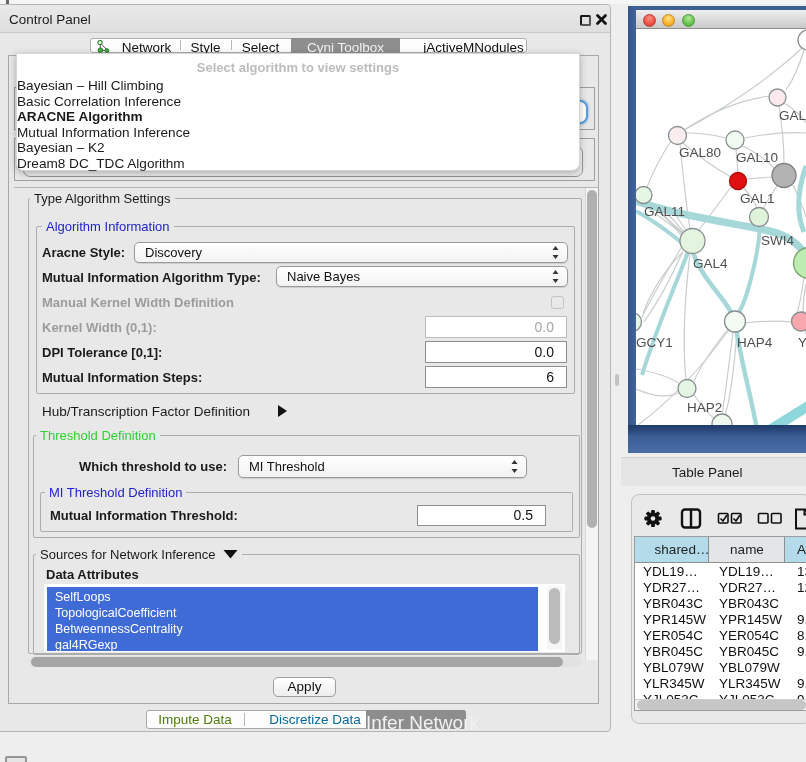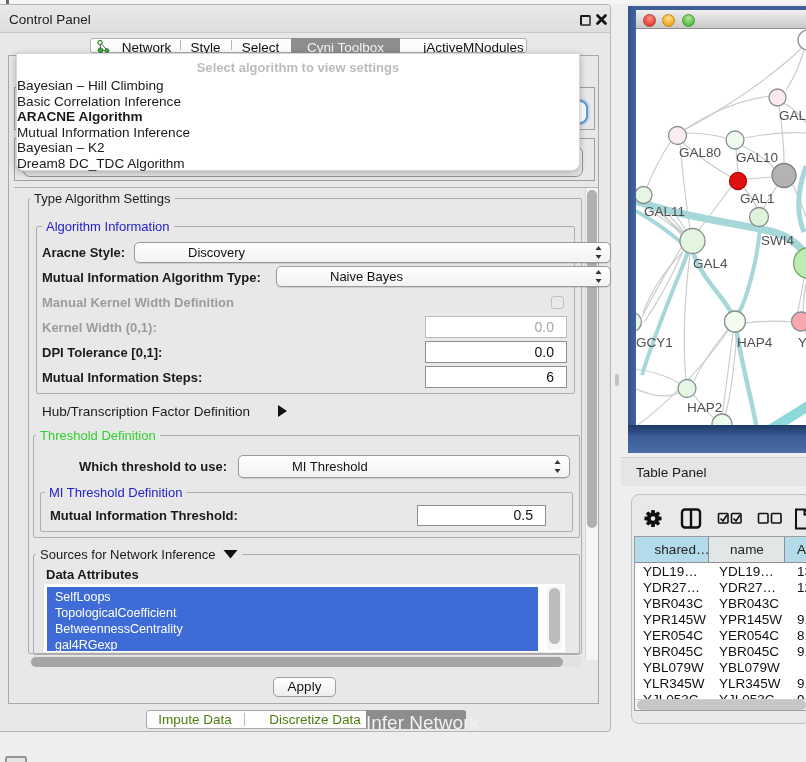--- a/index.html
+++ b/index.html
@@ -1,20 +1,20 @@
 <!DOCTYPE html>
 <html><head>
 <meta charset="utf-8">
 <style>
   html,body{margin:0;padding:0}
   body{width:806px;height:762px;background:#eeeeee;font-family:"Liberation Sans",sans-serif;position:relative;overflow:hidden}
   .abs{position:absolute}
   .lbl{position:absolute;font-size:13px;font-weight:bold;color:#1a1a1a;white-space:nowrap}
   .dis{color:#9c9c9c}
-  .combo{position:absolute;border:1px solid #9a9a9a;border-radius:5px;background:linear-gradient(#ffffff,#f2f2f2);box-shadow:0 1px 1px rgba(0,0,0,0.12);font-size:13px;color:#111;padding-left:43px;}
+  .combo{position:absolute;border:1px solid #9a9a9a;border-radius:5px;background:linear-gradient(#ffffff,#f2f2f2);box-shadow:0 1px 1px rgba(0,0,0,0.12);font-size:13px;color:#111;}
   .combo .ar{position:absolute;right:7px;top:0;bottom:0;width:9px}
   .fld{position:absolute;background:#fff;border:1px solid #8f8f8f;font-size:14px;color:#111;text-align:right;box-sizing:border-box;padding-right:12px}
   .gtit{position:absolute;background:#e8e8e8;padding:0 4px;font-size:13px;white-space:nowrap;z-index:3}
   .grp{position:absolute;border:1px solid #adadad;border-radius:2px}
 </style>
 </head>
 <body>
 
 <div class="abs" style="left:0;top:0;width:806px;height:4px;background:#f5f5f5"></div>
 
@@ -119,21 +119,21 @@
 <div class="abs" style="left:55px;top:589px;font-size:12.5px;color:#fff;line-height:16px">SelfLoops<br>TopologicalCoefficient<br>BetweennessCentrality<br>gal4RGexp</div>
 <div class="abs" style="left:547px;top:586px;width:15px;height:64px;background:#f6f6f6"></div>
 <div class="abs" style="left:549px;top:588px;width:11px;height:56px;background:#bcbcbc;border-radius:6px"></div>
 
 <div class="abs" style="left:273px;top:677px;width:63px;height:20px;background:linear-gradient(#ffffff,#ededed);border:1px solid #9e9e9e;border-radius:5px;box-sizing:border-box;text-align:center;font-size:13.5px;color:#111;line-height:18px">Apply</div>
 
 <div class="abs" style="left:146px;top:710px;width:320px;height:19px;background:#fdfdfd;border:1px solid #a8a8a8;border-radius:3px;box-sizing:border-box"></div>
 <div class="abs" style="left:366px;top:710px;width:100px;height:19px;background:#8d8d8d;border-radius:0 3px 3px 0"></div>
 <div class="abs" style="left:244px;top:713px;width:1px;height:13px;background:#b9b9b9"></div>
 <div class="abs" style="left:146px;top:712px;width:98px;text-align:center;font-size:13.5px;color:#4d7c0f">Impute Data</div>
-<div class="abs" style="left:244px;top:712px;width:142px;text-align:center;font-size:13.5px;color:#4d7c0f">Discretize Data</div>
+<div class="abs" style="left:244px;top:712px;width:142px;text-align:center;font-size:13.5px;color:#0369a1">Discretize Data</div>
 <div class="abs" style="left:366px;top:712px;width:120px;text-align:left;font-size:19px;color:#f2f2f2">Infer Network</div>
 
 <div class="abs" style="left:16px;top:53px;width:564px;height:118px;background:#ffffff;border:1px solid #d6d6d6;box-sizing:border-box;border-radius:0 0 8px 8px;box-shadow:0 2px 7px rgba(0,0,0,0.28);z-index:10"></div>
 <div class="abs" style="left:16px;top:60px;width:564px;text-align:center;font-size:13px;font-weight:bold;color:#bcbcbc;z-index:11">Select algorithm to view settings</div>
 <div class="abs" style="left:17px;top:78px;font-size:13.6px;color:#1a1a1a;line-height:15.6px;z-index:11">Bayesian – Hill Climbing<br>Basic Correlation Inference<br><b>ARACNE Algorithm</b><br>Mutual Information Inference<br>Bayesian – K2<br>Dream8 DC_TDC Algorithm</div>
 
 <div class="abs" style="left:5px;top:755.5px;width:18px;height:10px;background:#e4e4e4;border:2px solid #949494;border-radius:2px"></div>
 
 <div class="abs" style="left:614.5px;top:374px;width:4px;height:12px;background:#c2c2c2;border-radius:2px"></div>
 
@@ -225,21 +225,21 @@
     <text x="57" y="239">GAL4</text>
     <text x="0" y="318">GCY1</text>
     <text x="101" y="318">HAP4</text>
     <text x="162" y="318">Y</text>
     <text x="51" y="383">HAP2</text>
   </g>
 </svg>
 </div>
 
 <div class="abs" style="left:621px;top:457px;width:185px;height:29px;background:#e5e5e5;border-top:1px solid #d2d2d2;box-sizing:border-box"></div>
-<div class="abs" style="left:636px;top:465px;font-size:13.5px;color:#1b1b1b">Table Panel</div>
+<div class="abs" style="left:672px;top:465px;font-size:13.5px;color:#1b1b1b">Table Panel</div>
 
 <div class="abs" style="left:631px;top:494px;width:180px;height:230px;background:#e9e9e9;border:1px solid #c2c2c2;border-radius:8px;box-sizing:border-box"></div>
 
 <svg class="abs" style="left:644px;top:508px;z-index:2" width="165" height="22" viewBox="0 0 165 22">
 
   <g transform="translate(9,10.5)" fill="#111">
     <circle r="6.2"></circle>
     <g>
       <rect x="-1.9" y="-8.6" width="3.8" height="3.4" rx="1.2"></rect>
       <rect x="-1.9" y="5.2" width="3.8" height="3.4" rx="1.2"></rect>

